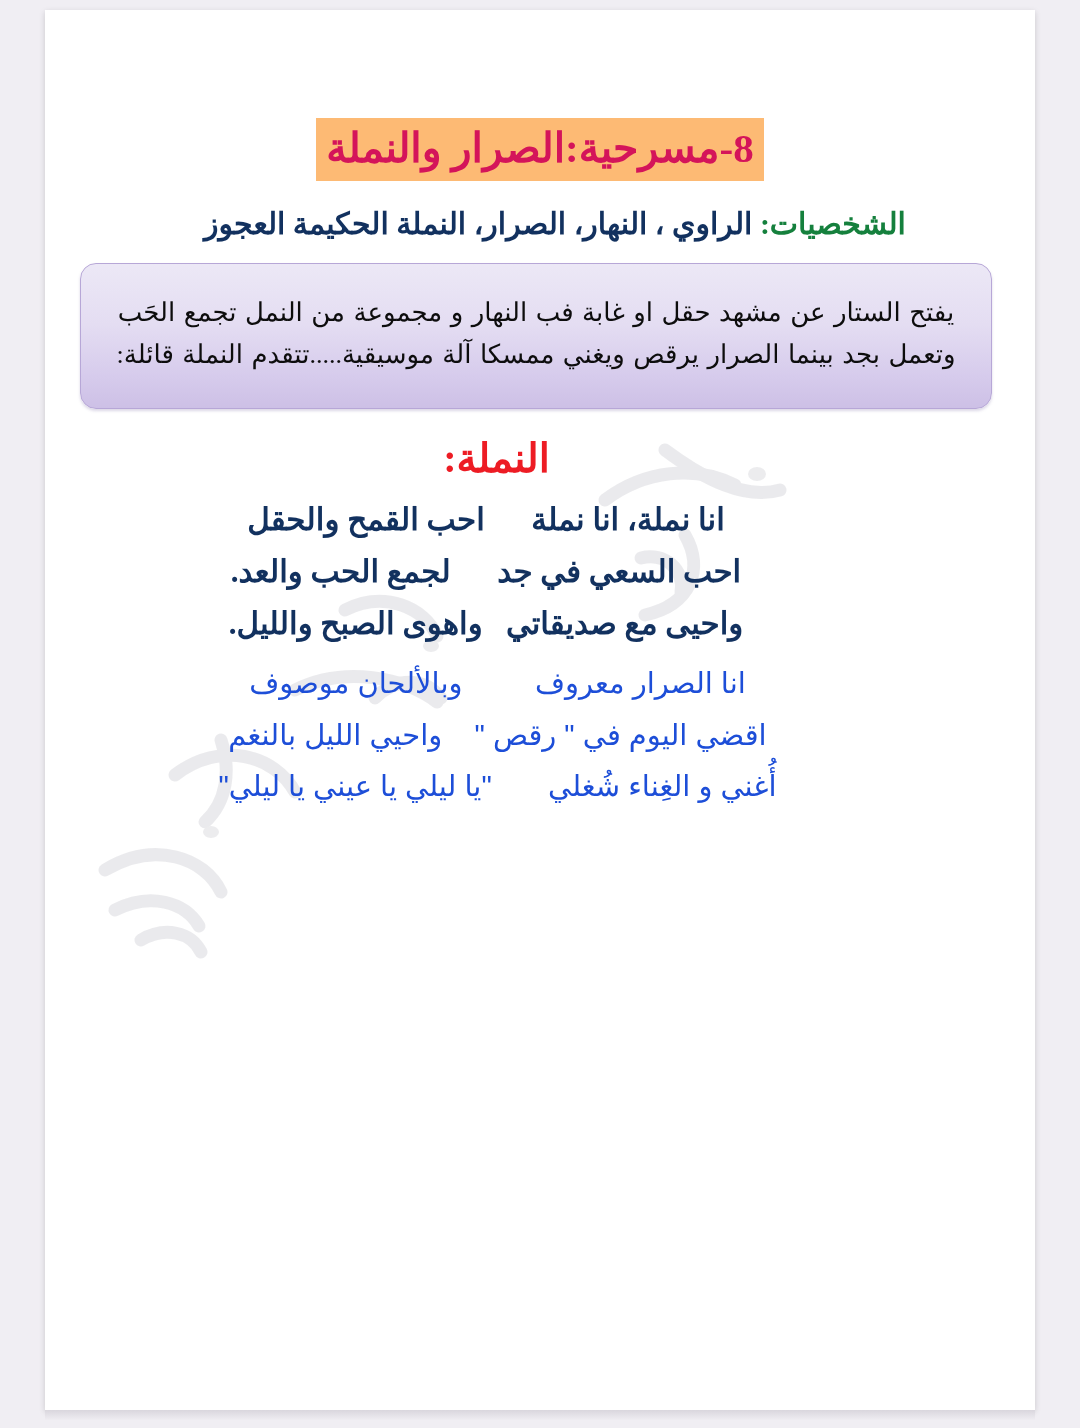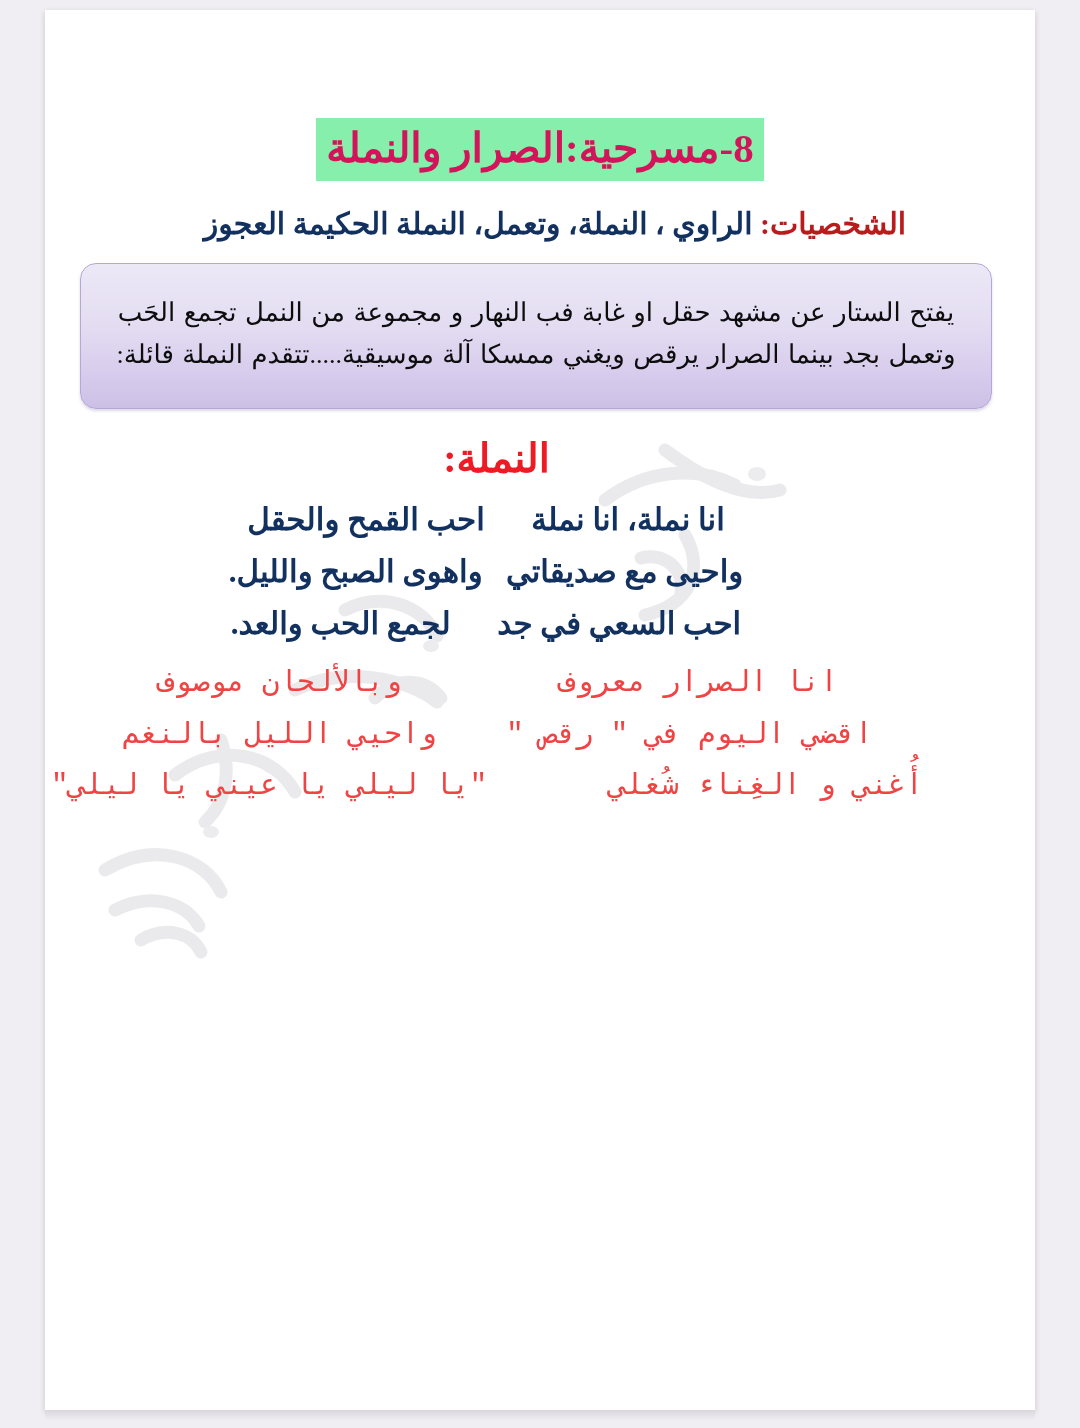--- a/index.html
+++ b/index.html
@@ -46,21 +46,21 @@
     padding: 0;
   }
 
   
   .title-wrap {
     text-align: center;
     margin-top: 108px;
   }
   .doc-title {
     display: inline-block;
-    background: #86efac;
+    background: #fdba74;
     color: #d4145a;
     font-family: "Liberation Serif", "DejaVu Serif", serif;
     font-weight: bold;
     font-size: 41px;
     line-height: 1.42;
     padding: 1px 10px 4px 10px;
     letter-spacing: 0px;
     white-space: nowrap;
   }
 
@@ -69,21 +69,21 @@
     margin: 22px 100px 0 130px;
     text-align: center;
     font-family: "Liberation Serif", "DejaVu Serif", serif;
     font-weight: bold;
     font-size: 30px;
     line-height: 1.42;
     color: #12315f;
     direction: rtl;
   }
   .characters .label {
-    color: #b91c1c;
+    color: #15803d;
   }
 
   
   .stage-box {
     margin: 17px 43px 0 35px;
     background: linear-gradient(to bottom, #ece8f6 0%, #e4ddf2 42%, #d6cbec 78%, #cdc0e6 100%);
     border: 1px solid #b7a7d7;
     border-radius: 16px;
     box-shadow: 0 2px 3px rgba(130,115,170,0.28);
     padding: 20px 26px 24px 26px;
@@ -134,25 +134,25 @@
     font-size: 31px;
     line-height: 1.68;
     letter-spacing: 0px;
   }
 
   
   .verses.cricket-verses {
     margin: 8px 112px 0 0;
   }
   .verses.cricket-verses .verse-line {
-    font-family: Liberation Mono, monospace;
+    font-family: Liberation Sans, sans-serif;
     font-weight: normal;
     font-size: 29px;
     line-height: 1.78;
-    color: #ef4444;
+    color: #1d4ed8;
     padding-left: 27px;
   }
 
   
   #page-bottom-edge {
     position: absolute;
     left: 45px;
     top: 1410px;
     width: 990px;
     height: 10px;
@@ -186,33 +186,33 @@
     </g>
   </svg>
 
   <div id="content">
 
     <div class="title-wrap">
       <span class="doc-title">8-مسرحية:الصرار والنملة</span>
     </div>
 
     <div class="characters">
-      <span class="label">الشخصيات:</span><span> الراوي ، النملة، وتعمل، النملة الحكيمة العجوز</span>
+      <span class="label">الشخصيات:</span><span> الراوي ، النهار، الصرار، النملة الحكيمة العجوز</span>
     </div>
 
     <div class="stage-box">
       <p>يفتح الستار عن مشهد حقل او غابة فب النهار و مجموعة من النمل تجمع الحَب وتعمل بجد بينما الصرار يرقص ويغني ممسكا آلة موسيقية.....تتقدم النملة قائلة:</p>
     </div>
 
     <div class="speaker ant">النملة:</div>
 
     <div class="verses ant-verses">
       <span class="verse-line">انا نملة، انا نملة      احب القمح والحقل</span>
+      <span class="verse-line">احب السعي في جد      لجمع الحب والعد.</span>
       <span class="verse-line">واحيى مع صديقاتي   واهوى الصبح والليل.</span>
-      <span class="verse-line">احب السعي في جد      لجمع الحب والعد.</span>
     </div>
 
 
     <div class="verses cricket-verses">
       <span class="verse-line">انا الصرار معروف         وبالألحان موصوف</span>
       <span class="verse-line">اقضي اليوم في " رقص "    واحيي الليل بالنغم</span>
       <span class="verse-line">أُغني و الغِناء شُغلي       "يا ليلي يا عيني يا ليلي"</span>
     </div>
 
   </div>

